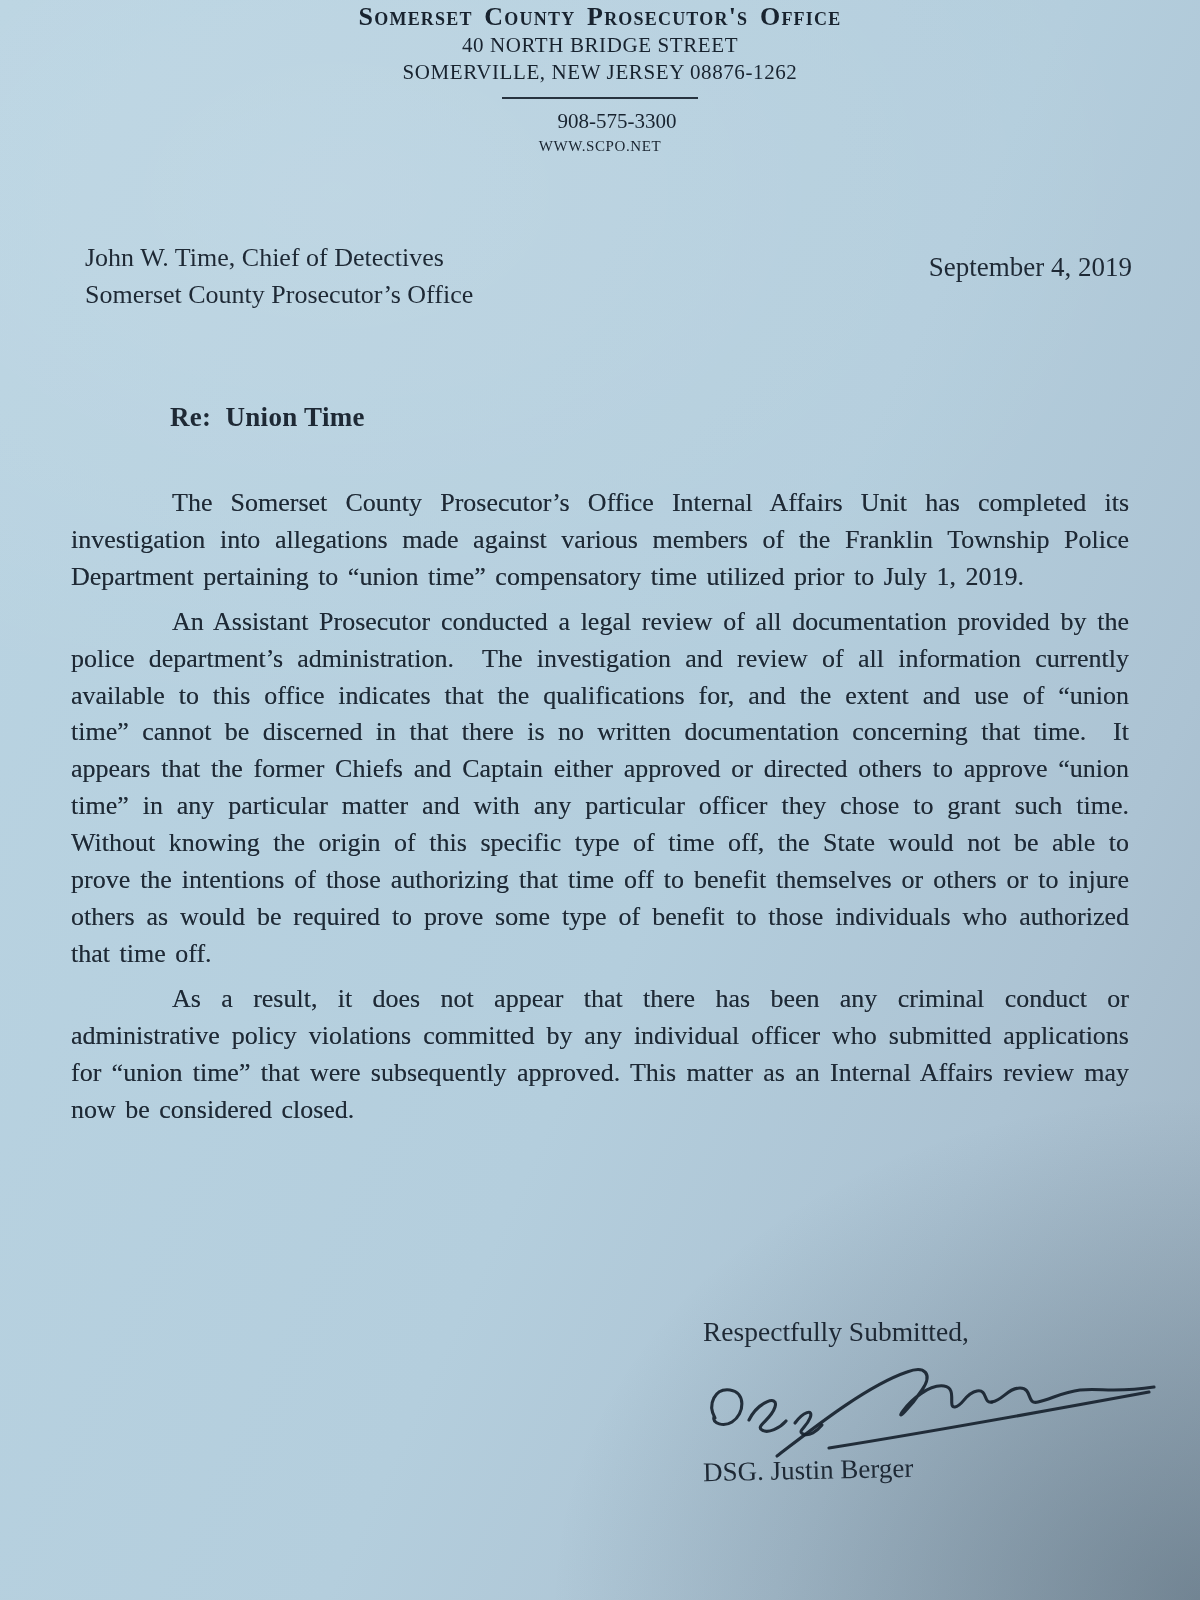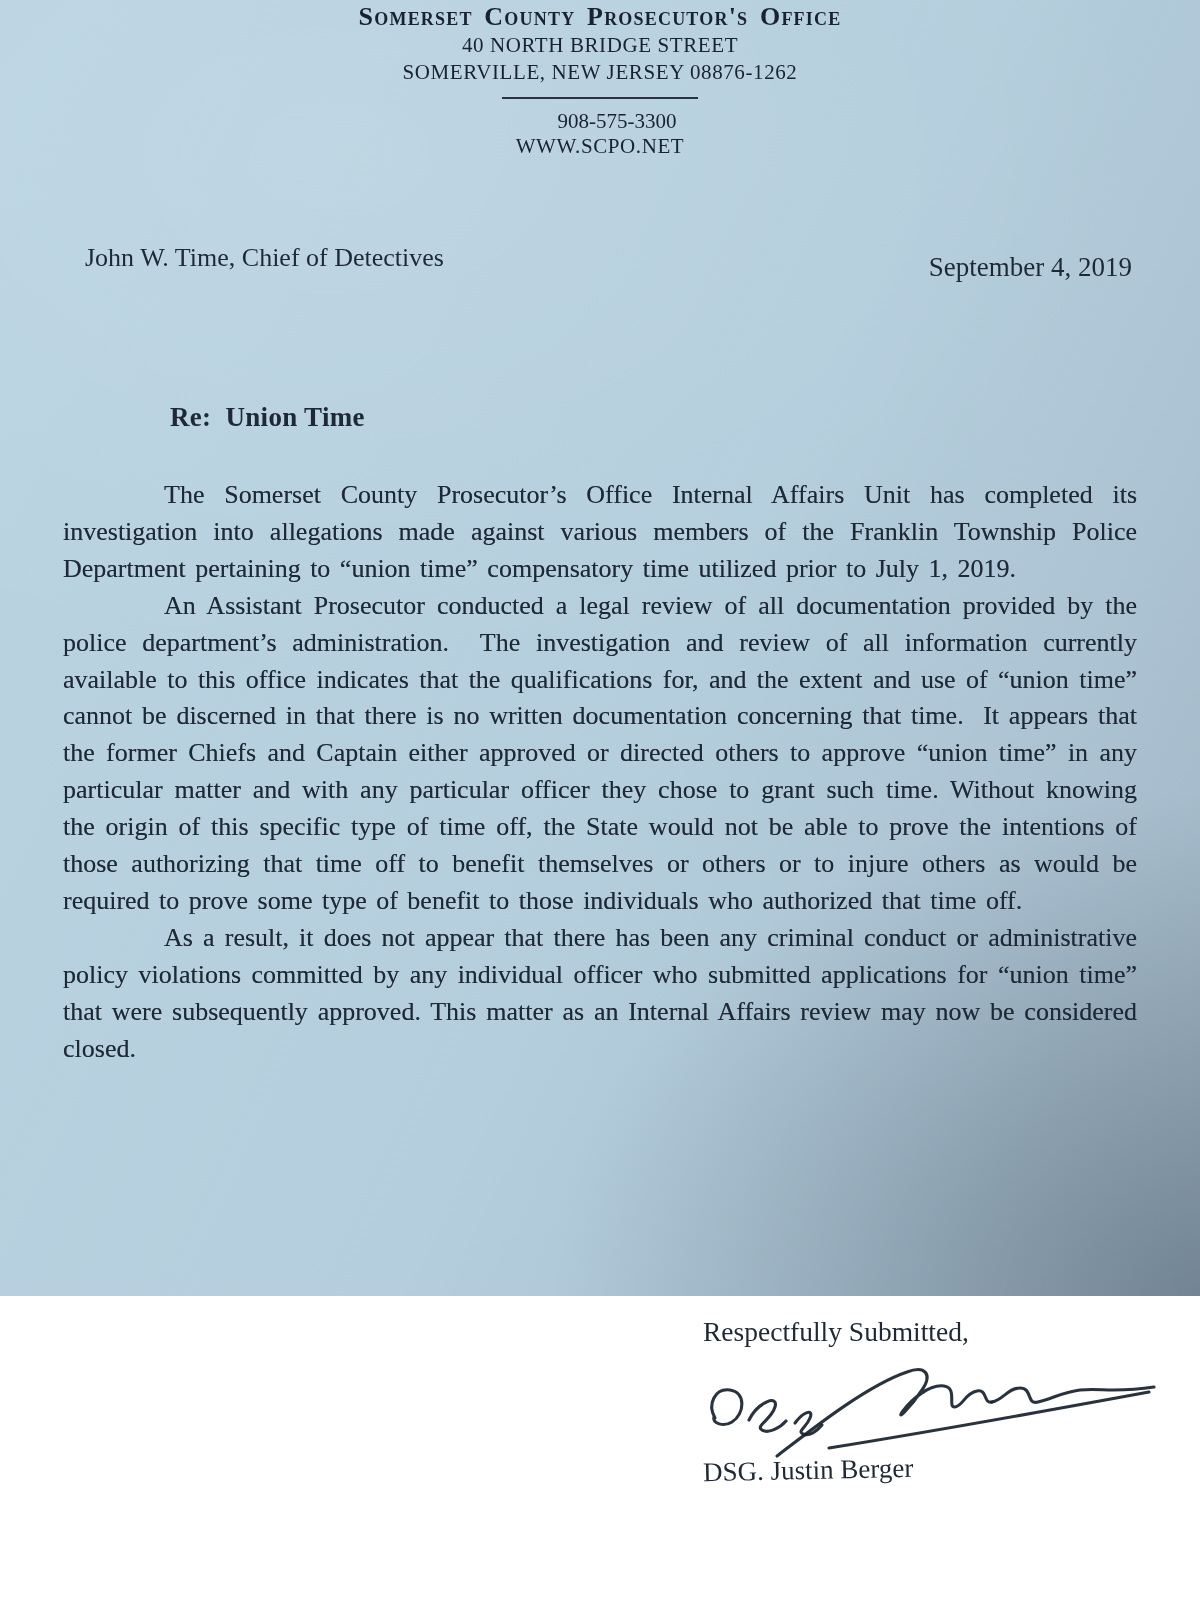--- a/index.html
+++ b/index.html
@@ -5,21 +5,21 @@
   html, body {
     margin: 0;
     padding: 0;
     width: 1200px;
     height: 1600px;
     overflow: hidden;
   }
   .page {
     position: relative;
     width: 1200px;
-    height: 1296px;
+    height: 1600px;
     background:
       radial-gradient(900px 700px at 100% 100%, rgba(40,58,72,0.38), rgba(40,58,72,0.14) 45%, rgba(40,58,72,0) 72%),
       radial-gradient(1400px 900px at 28% 12%, rgba(255,255,255,0.10), rgba(255,255,255,0) 60%),
       linear-gradient(115deg, #bad4e2 0%, #b4cedd 55%, #acc3d3 78%, #9fb2c1 100%);
     color: #1e2935;
     font-family: "Liberation Serif", "DejaVu Serif", serif;
   }
   
   .letterhead {
     position: absolute;
@@ -42,21 +42,21 @@
     letter-spacing: 0.6px;
     font-family: Liberation Serif, serif;
   }
   .lh-divider {
     width: 196px;
     margin: 11px auto 9px auto;
     border: none;
     border-top: 2.4px solid #27333f;
   }
   .lh-phone { font-size: 21px; line-height: 26px; padding-left: 34px; }
-  .lh-site  { font-size: 21px; line-height: 24px; letter-spacing: 0.6px; }
+  .lh-site  { font-size: 15px; line-height: 24px; letter-spacing: 0.6px; }
 
   
   .date {
     position: absolute;
     top: 252px;
     right: 68px;
     font-size: 27px;
   }
   .recipient {
     position: absolute;
@@ -78,21 +78,21 @@
   }
 
   
   .body-text {
     position: absolute;
     top: 477px;
     left: 63px;
     width: 1074px;
   }
   .body-text p {
-    margin: 0;
+    margin: 8px;
     font-size: 26px;
     line-height: 36.9px;
     text-align: justify;
     text-indent: 101px;
     word-spacing: 3px;
     white-space: pre-wrap;
     text-shadow: 0 0 0.6px rgba(30,41,53,0.55);
   }
 
   
@@ -136,20 +136,21 @@
     <div class="lh-line">SOMERVILLE, NEW JERSEY 08876-1262</div>
     <hr class="lh-divider">
     <div class="lh-phone">908-575-3300</div>
     <div class="lh-site">WWW.SCPO.NET</div>
   </header>
 
   <div class="date">September 4, 2019</div>
 
   <div class="recipient">
     <div>John W. Time, Chief of Detectives</div>
+    <div>Somerset County Prosecutor’s Office</div>
   </div>
 
   <div class="subject">Re:  Union Time</div>
 
   <div class="body-text">
     <p>The Somerset County Prosecutor’s Office Internal Affairs Unit has completed its investigation into allegations made against various members of the Franklin Township Police Department pertaining to “union time” compensatory time utilized prior to July 1, 2019.</p>
     <p>An Assistant Prosecutor conducted a legal review of all documentation provided by the police department’s administration.  The investigation and review of all information currently available to this office indicates that the qualifications for, and the extent and use of “union time” cannot be discerned in that there is no written documentation concerning that time.  It appears that the former Chiefs and Captain either approved or directed others to approve “union time” in any particular matter and with any particular officer they chose to grant such time. Without knowing the origin of this specific type of time off, the State would not be able to prove the intentions of those authorizing that time off to benefit themselves or others or to injure others as would be required to prove some type of benefit to those individuals who authorized that time off.</p>
     <p>As a result, it does not appear that there has been any criminal conduct or administrative policy violations committed by any individual officer who submitted applications for “union time” that were subsequently approved. This matter as an Internal Affairs review may now be considered closed.</p>
   </div>
 

